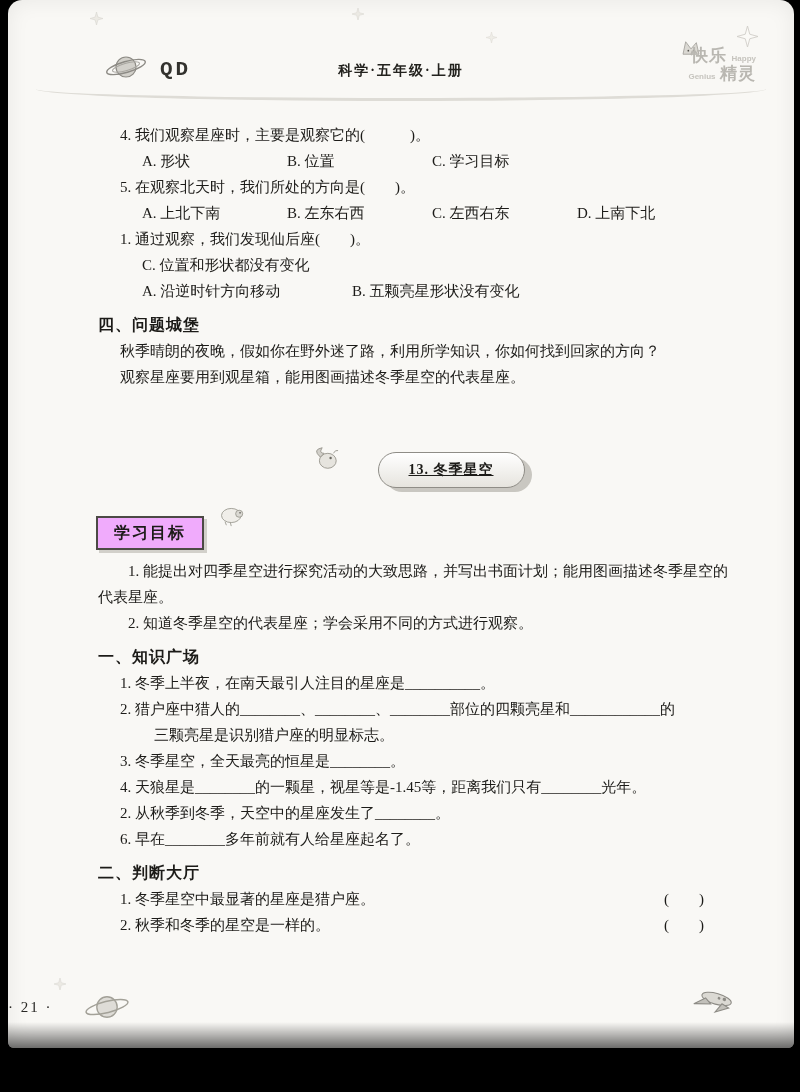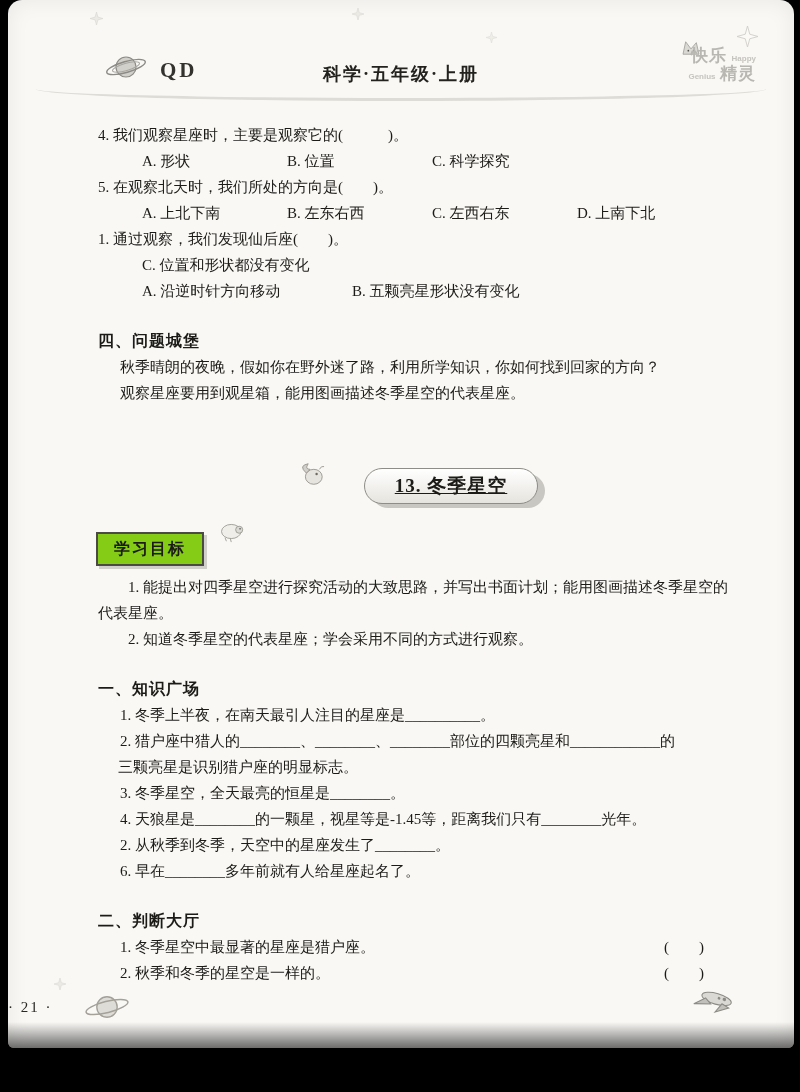--- a/index.html
+++ b/index.html
@@ -16,63 +16,63 @@
   }
   .page::after{
     content:"";position:absolute;left:0;right:0;bottom:0;height:26px;
     background:linear-gradient(to bottom,rgba(0,0,0,0),rgba(0,0,0,0.55));
     pointer-events:none;
   }
   
   .hdr{position:relative;height:122px;}
   .planet-tl{position:absolute;left:96px;top:52px;}
   .qd{position:absolute;left:152px;top:58px;font-weight:bold;font-size:21px;
-      letter-spacing:3px;color:#33322e;font-family:Liberation Serif, serif;}
+      letter-spacing:3px;color:#33322e;font-family:Liberation Mono, monospace;}
   .hdr-title{position:absolute;left:0;right:0;top:62px;text-align:center;
-      font-weight:bold;font-size:18px;letter-spacing:2px;color:#23221e;}
+      font-weight:bold;font-size:14px;letter-spacing:2px;color:#23221e;}
   .hdr-swoosh{position:absolute;left:28px;right:28px;top:82px;height:16px;
       border-bottom:3px solid #dedcd6;
       border-radius:0 0 100% 100% / 0 0 24px 24px;}
   .brand{position:absolute;right:38px;top:48px;text-align:right;line-height:15px;
       color:#b9b7b1;font-weight:bold;font-family:"Liberation Sans",sans-serif;}
   .brand .cn{font-size:17px;letter-spacing:1px;}
   .brand .en{font-size:8px;color:#c6c4be;}
   .brand-ears{position:absolute;right:92px;top:40px;}
   .sparkle{position:absolute;display:inline-block;}
   .sparkle svg{display:block;width:100%;height:100%;}
   
   .content{position:relative;padding:0 60px 0 90px;font-size:15px;line-height:26px;}
-  .q{}
+  .q{margin-left:22px;}
   .opts{margin-left:44px;white-space:nowrap;}
   .opt-145{display:inline-block;width:145px;}
   .opt-210{display:inline-block;width:210px;}
-  .sec-h{font-weight:bold;font-size:16px;letter-spacing:1px;margin-top:24px;}
+  .sec-h{font-weight:bold;font-size:16px;letter-spacing:1px;margin-top:8px;}
   .sec-h.gap{margin-top:54px;}
   .para{margin-left:0;text-indent:22px;}
   
   .badge-row{margin-top:60px;display:flex;justify-content:center;align-items:center;height:40px;position:relative;}
   .badge-wrap{position:relative;margin-left:30px;}
   .badge-shadow{position:absolute;left:7px;top:6px;right:-7px;bottom:-4px;
       background:#c9c7c1;border-radius:999px;}
   .badge{position:relative;display:inline-block;border:1.5px solid #8f8d87;
       border-radius:999px;padding:4px 30px;
       background:linear-gradient(#ffffff,#e6e4de);
-      font-weight:bold;font-size:19px;letter-spacing:1px;}
+      font-weight:bold;font-size:14px;letter-spacing:1px;}
   .badge span{text-decoration:underline;}
   .badge-mascot{margin-right:6px;position:relative;top:-8px;}
   
   .goals-box-row{margin-top:26px;position:relative;height:32px;}
   .goals-box{position:absolute;left:-2px;top:0;border:2px solid #4c4a45;
-      background:#84cc16;padding:2px 16px;font-weight:bold;font-size:16px;
+      background:#f0abfc;padding:2px 16px;font-weight:bold;font-size:16px;
       letter-spacing:2px;box-shadow:3px 3px 0 #d2d0ca;}
   .goals-sheep{position:absolute;left:120px;top:-12px;}
   .goals-p{text-indent:30px;margin-top:10px;}
   .goals-p2{text-indent:30px;}
   .fill{margin-left:22px;}
-  .fill-cont{margin-left:20px;}
+  .fill-cont{margin-left:56px;}
   .judge-row{margin-left:22px;display:flex;justify-content:space-between;padding-right:30px;}
   
   .page-num{position:absolute;left:0;right:0;bottom:32px;text-align:left;
       font-size:15px;letter-spacing:2px;color:#2a2926;}
   .planet-bl{position:absolute;left:74px;bottom:20px;opacity:.9;}
   .rocket-br{position:absolute;right:52px;bottom:24px;}
 </style>
 </head>
 <body>
 
@@ -127,21 +127,21 @@
            <span class="en">Happy</span></div>
       <div><span class="en">Genius</span>
            <span class="cn">精灵</span></div>
     </div>
   </div>
 
   <div class="content">
 
     <div class="q">4. 我们观察星座时，主要是观察它的(　　　)。</div>
     <div class="opts">
-      <span class="opt-145">A. 形状</span><span class="opt-145">B. 位置</span><span>C. 科学探究</span>
+      <span class="opt-145">A. 形状</span><span class="opt-145">B. 位置</span><span>C. 学习目标</span>
     </div>
 
     <div class="q">5. 在观察北天时，我们所处的方向是(　　)。</div>
     <div class="opts">
       <span class="opt-145">A. 上北下南</span><span class="opt-145">B. 左东右西</span><span class="opt-145">C. 左西右东</span><span>D. 上南下北</span>
     </div>
 
     <div class="q">1. 通过观察，我们发现仙后座(　　)。</div>
     <div class="opts">
       <span>C. 位置和形状都没有变化</span>

